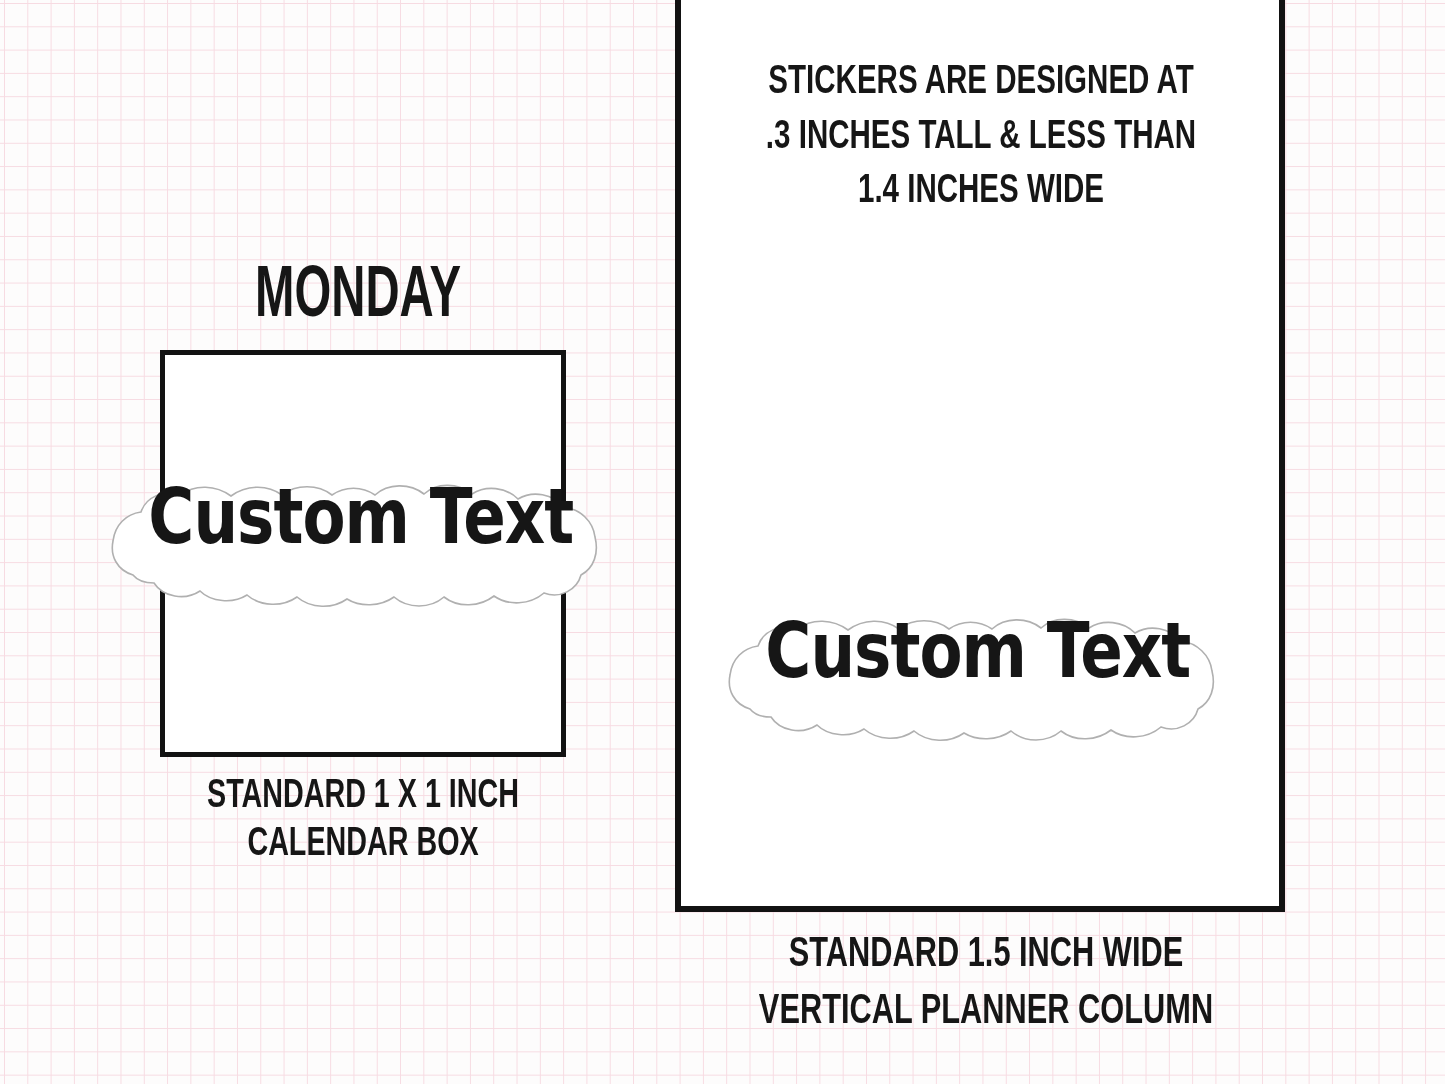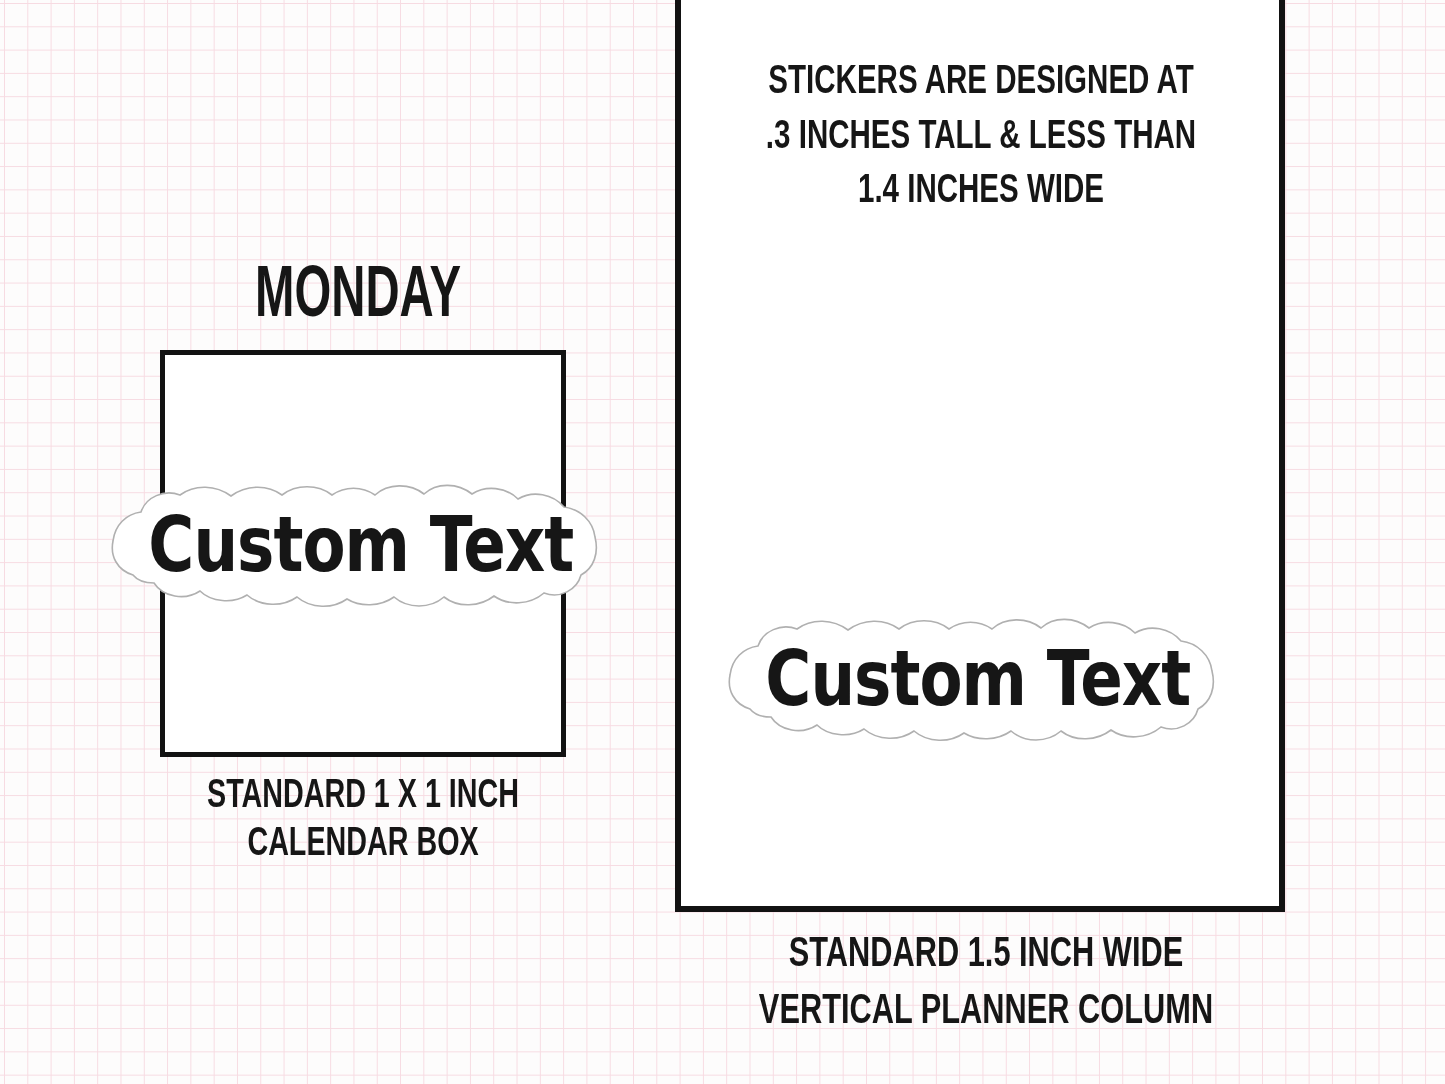--- a/index.html
+++ b/index.html
@@ -69,21 +69,21 @@
     width: 610px; height: 930px;
     box-sizing: border-box;
     border: 6px solid var(--box-border, #121212);
     background: #ffffff;
   }
 
   
   .sticker {
     position: absolute;
     width: 512px; height: 130px;
-    display: flex; align-items: center; justify-content: center;
+    display: flex; align-items: flex-start; justify-content: center;
   }
   .sticker svg {
     position: absolute; inset: 0;
     width: 100%; height: 100%;
   }
   .sticker-left  { left: 105px; top: 480px; }
   .sticker-right { left: 722px; top: 614px; }
   .sticker-label {
     position: relative;
     font-family: "DejaVu Sans", sans-serif;

